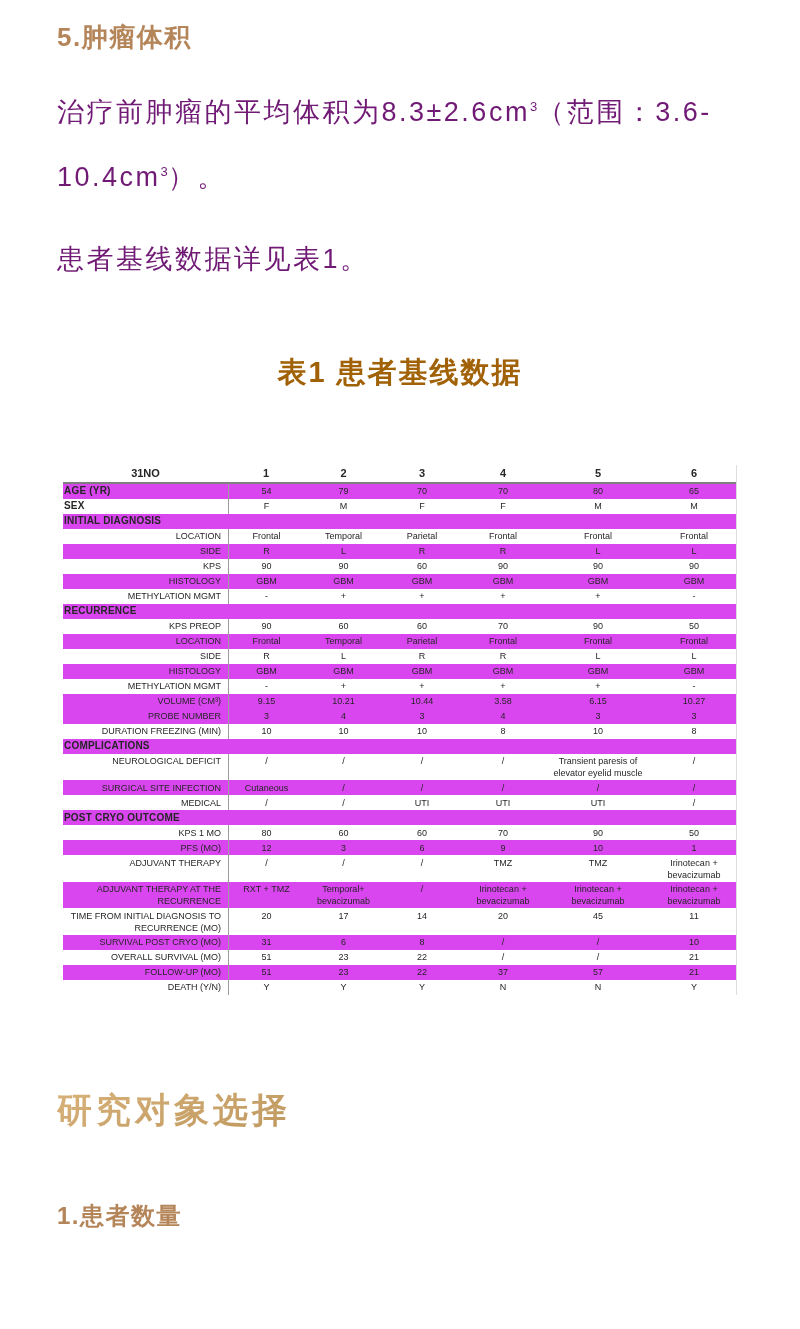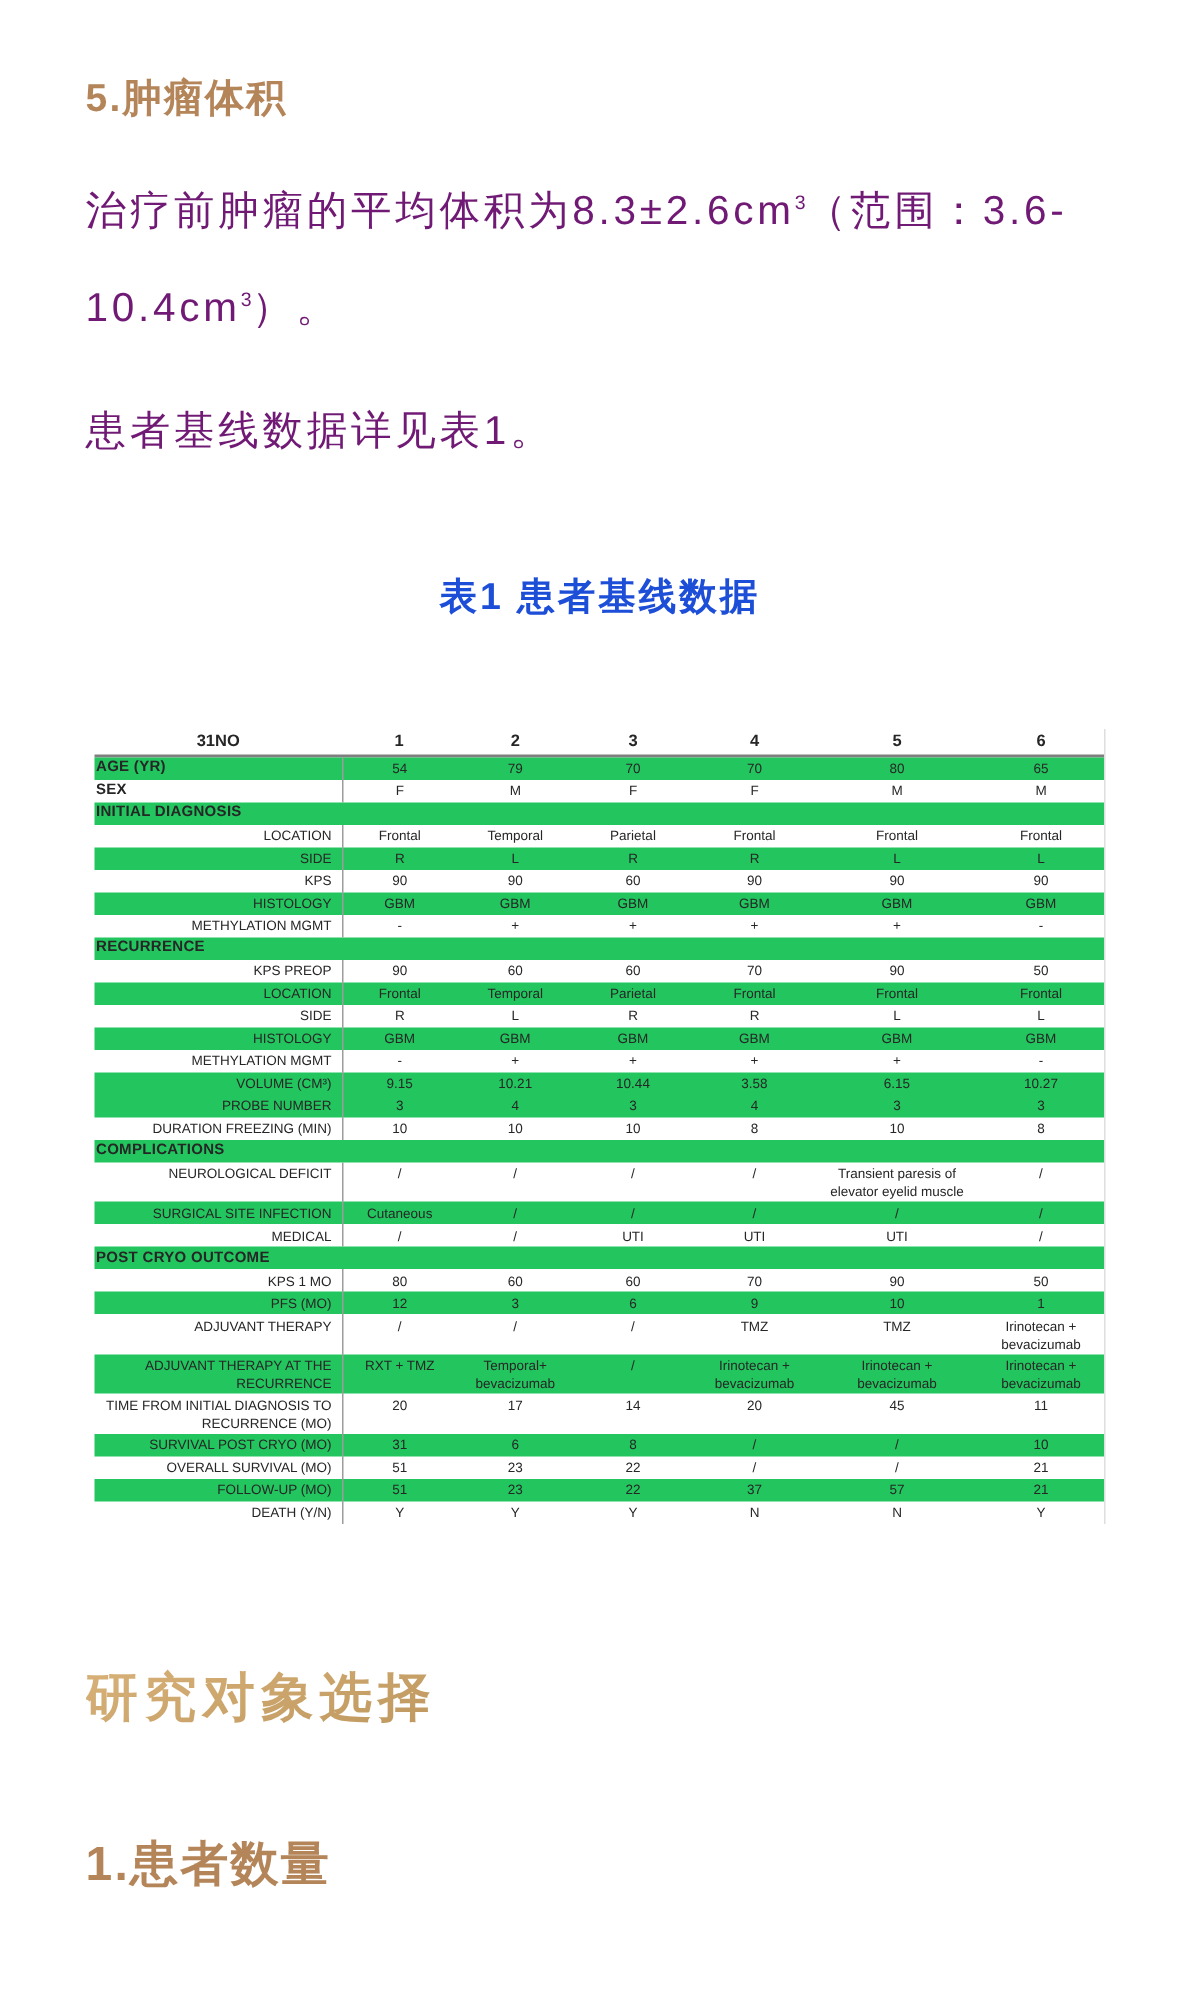--- a/index.html
+++ b/index.html
@@ -2,41 +2,41 @@
 <html><head>
 <meta charset="utf-8">
 <style>
   * { margin: 0; padding: 0; box-sizing: border-box; }
   html, body { background: #ffffff; }
   body {
     width: 800px; min-height: 1329px;
     font-family: "Liberation Sans", sans-serif;
     color: #3d3d3d;
   }
-  .page { padding: 48px 57px 60px 57px; }
+  .page { padding: 20px 57px 60px 57px; }
 
   .h-brown {
     color: #b5855a;
     font-size: 26px;
     font-weight: bold;
     letter-spacing: 1.5px;
   }
   .body-text {
     margin-top: 22px;
     font-size: 27px;
     line-height: 60px;
     letter-spacing: 2.5px;
     color: #701a75;
   }
   .body-text sup { font-size: 13px; letter-spacing: 0; }
   .table-title {
     margin-top: 64px;
     text-align: center;
-    color: #1d4ed8;
-    font-size: 25px;
+    color: #a16207;
+    font-size: 29px;
     font-weight: bold;
     letter-spacing: 2px;
   }
 
   
   .ptable {
     margin-top: 72px;
     margin-left: 6px;
     width: 674px;
     border-right: 1px solid #dedede;
@@ -50,21 +50,21 @@
   }
   .thead {
     font-weight: bold;
     font-size: 11px;
     border-bottom: 2px solid #7f7f7f;
     padding-bottom: 2px;
   }
   .thead .hlabel { text-align: center; }
   .thead .hcol { text-align: center; }
   .trow { min-height: 15px; }
-  .trow.shaded { background: #22c55e; }
+  .trow.shaded { background: #d946ef; }
   .cell { padding: 1.5px 2px 1px 2px; line-height: 12px; text-align: center; }
   .cell.label { text-align: right; padding-right: 7px; }
   .trow .cell:nth-child(2) { border-left: 1px solid #9c9c9c; align-self: stretch; }
   .trow.fullsec .cell:nth-child(2) { border-left: none; }
   .trow.sectionrow .cell.label {
     text-align: left;
     font-weight: bold;
     font-size: 10px;
     padding-left: 1px;
     letter-spacing: 0.2px;
@@ -80,21 +80,21 @@
     color: #b9935c;
   }
   @supports ((background-clip: text) or (-webkit-background-clip: text)) {
     .serif-gold {
       background: linear-gradient(160deg, #d8b279 0%, #c09a60 40%, #a07a40 100%);
       -webkit-background-clip: text;
       background-clip: text;
       color: transparent;
     }
   }
-  .sub-brown { margin-top: 66px; font-size: 32px; }
+  .sub-brown { margin-top: 66px; font-size: 24px; }
 </style>
 </head>
 <body>
 
 <div class="page">
 
   <div class="h-brown">5.肿瘤体积</div>
 
   <p class="body-text"><span>治疗前肿瘤的平均体积为8.3±2.6cm</span><sup>3</sup><span>（范围：3.6-10.4cm</span><sup>3</sup><span>）。</span></p>
 

